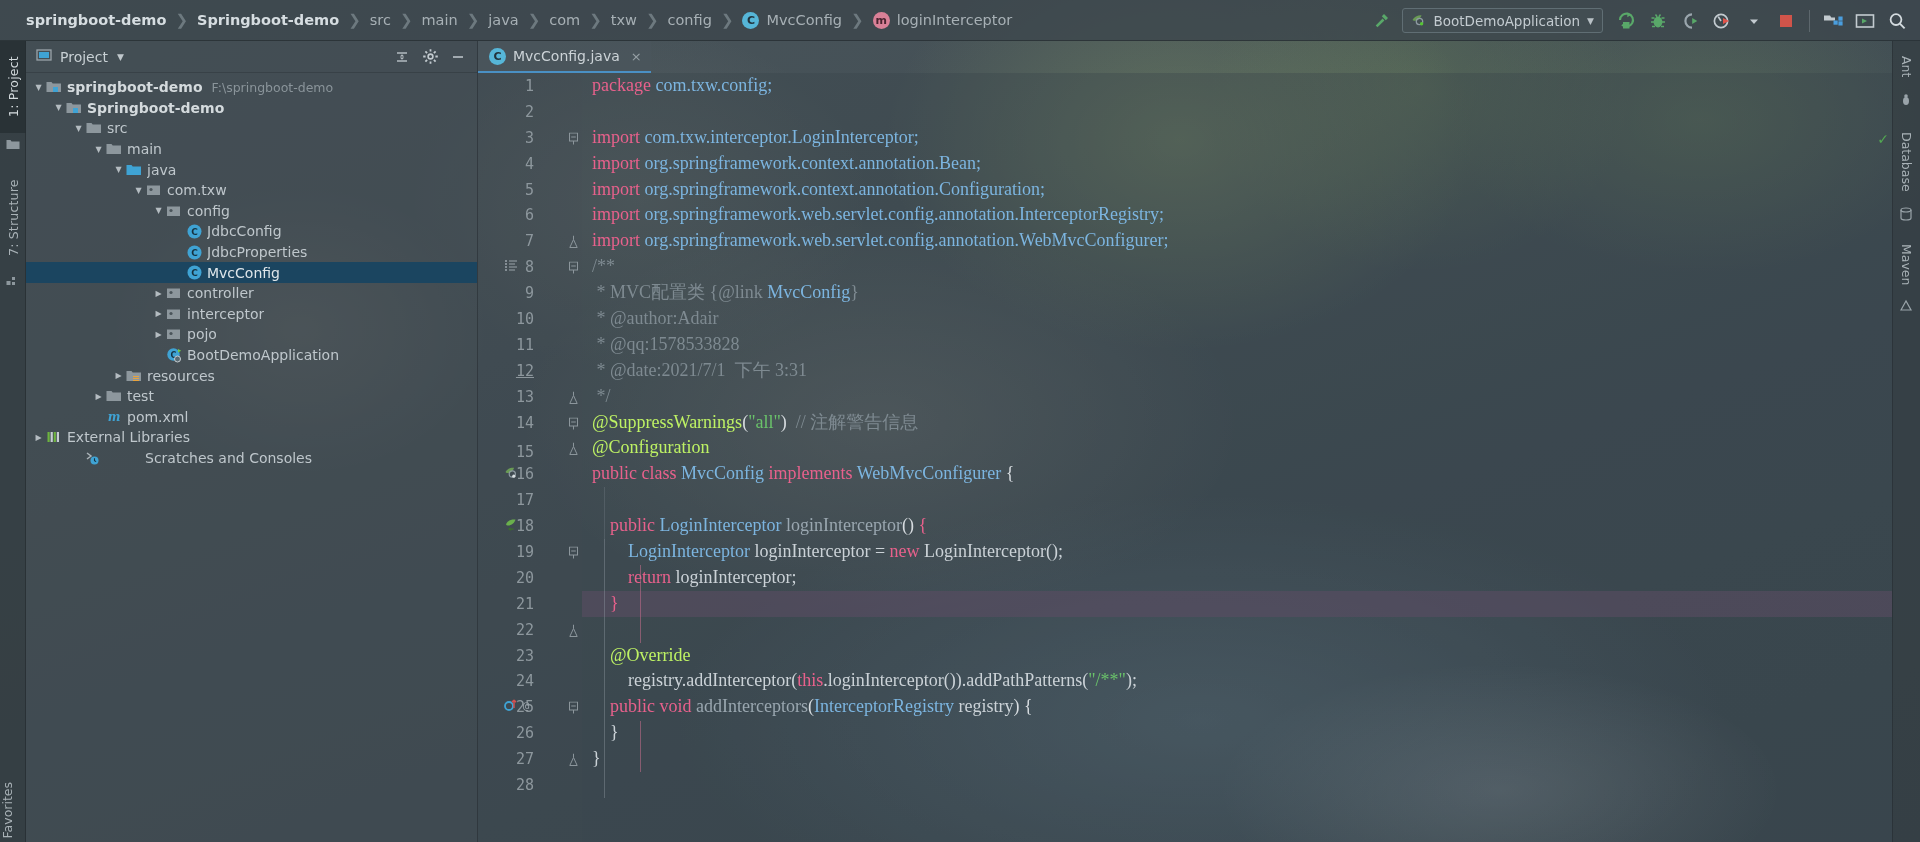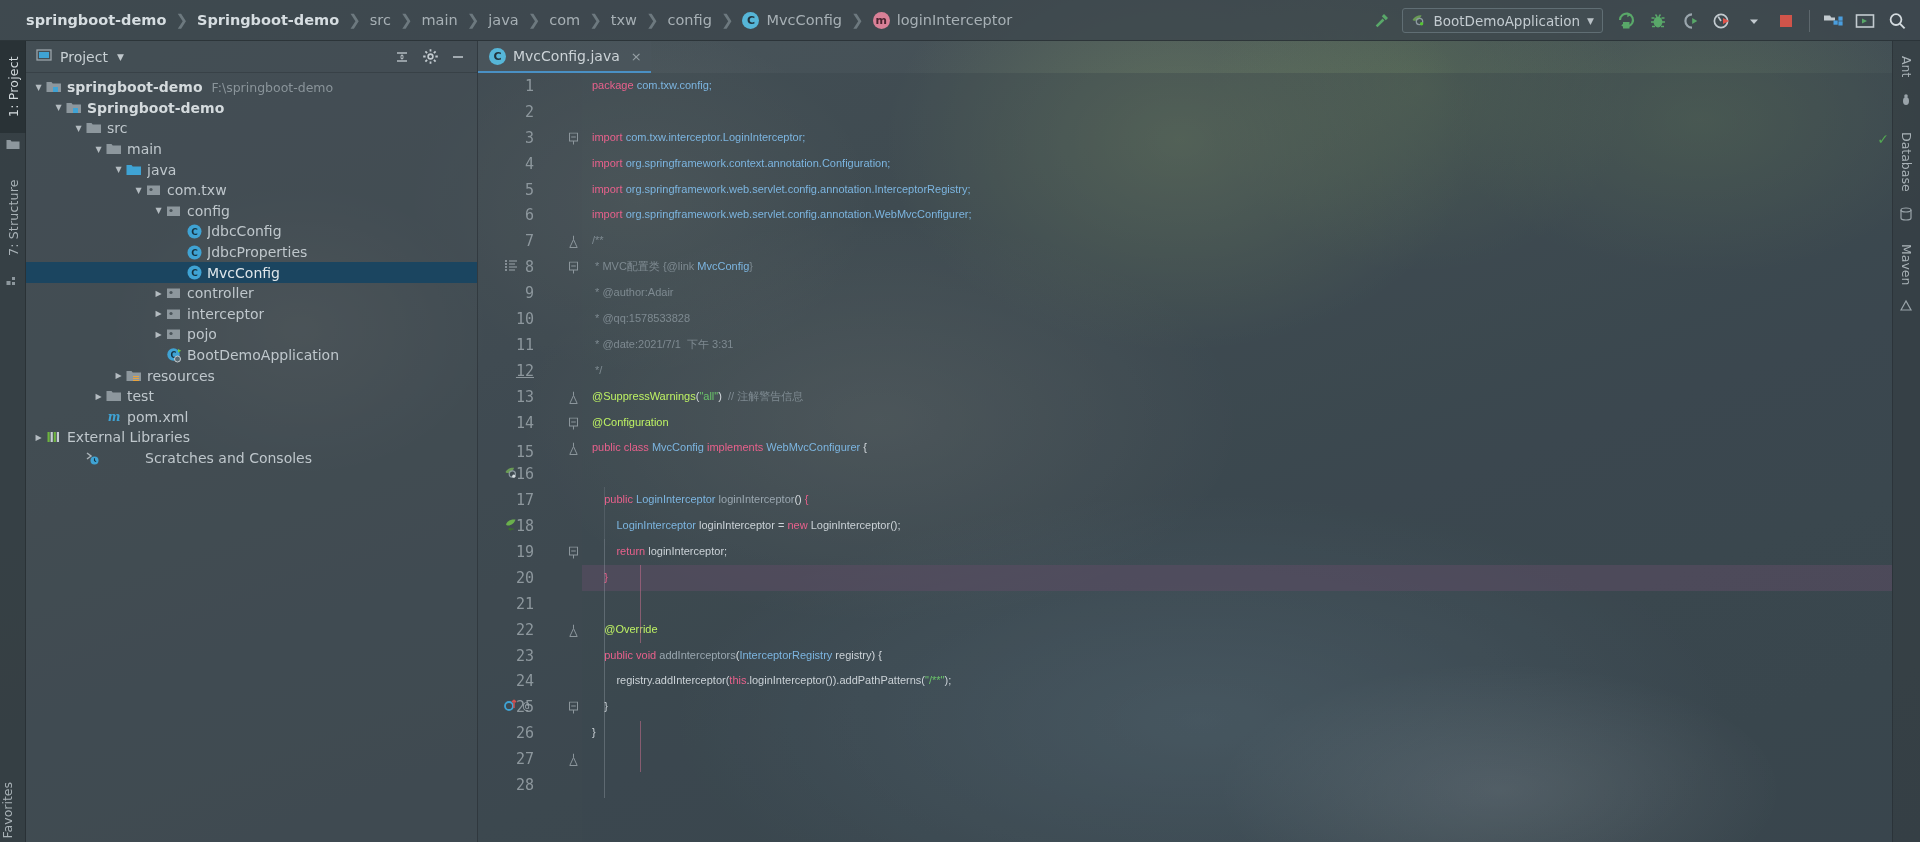--- a/index.html
+++ b/index.html
@@ -133,21 +133,21 @@
     color: #8d979d; padding-right: 6px; position: relative;
   }
   .gmark { position: absolute; display: flex; align-items: center; }
   .fold {
     position: absolute; right: 4px; top: 50%; transform: translateY(-50%);
     width: 9px; height: 11px; color: #8c969c; font-size: 9px;
   }
 
   .code {
     flex: 1 1 auto; position: relative; overflow: hidden;
-    font-family: Liberation Sans, sans-serif; font-size: 11px;
+    font-family: Liberation Serif, serif; font-size: 18px;
     background: rgba(55,66,73,0.34);
   }
   .cline { height: 25.9px; line-height: 25.9px; white-space: pre; padding-left: 10px; color: #c6ccd1; }
   .cline.caret { background: rgba(93,77,100,0.55); }
   .k  { color: #e8618c; }      
   .t  { color: #7cb5e0; }      
   .i  { color: #9aa7b0; }      
   .s  { color: #6ac36a; }      
   .cm { color: #7e8a91; }      
   .an { color: #bef264; }      
@@ -764,41 +764,42 @@
               </svg></span>
           </div>
           <div class="gline">
             <span style="margin-right: 42px;">28</span>
           </div>
         </div>
       <div class="code" id="code">
           <div class="cline"><span class="k">package </span><span class="t">com.txw.config;</span></div>
           <div class="cline">&nbsp;</div>
           <div class="cline"><span class="k">import </span><span class="t">com.txw.interceptor.LoginInterceptor;</span></div>
+          <div class="cline"><span class="k">import </span><span class="t">org.springframework.context.annotation.</span><span class="t">Bean</span><span class="t">;</span></div>
           <div class="cline"><span class="k">import </span><span class="t">org.springframework.context.annotation.</span><span class="t">Configuration</span><span class="t">;</span></div>
           <div class="cline"><span class="k">import </span><span class="t">org.springframework.web.servlet.config.annotation.</span><span class="t">InterceptorRegistry</span><span class="t">;</span></div>
           <div class="cline"><span class="k">import </span><span class="t">org.springframework.web.servlet.config.annotation.</span><span class="t">WebMvcConfigurer</span><span class="t">;</span></div>
           <div class="cline"><span class="cm">/**</span></div>
           <div class="cline"><span class="cm"> * </span><span class="cm">MVC配置类 </span><span class="cm">{@link </span><span class="lk">MvcConfig</span><span class="cm">}</span></div>
           <div class="cline"><span class="cm"> * @author:Adair</span></div>
           <div class="cline"><span class="cm"> * @qq:1578533828</span></div>
           <div class="cline"><span class="cm"> * @date:2021/7/1  下午 3:31</span></div>
           <div class="cline"><span class="cm"> */</span></div>
           <div class="cline"><span class="an">@SuppressWarnings</span><span class="br">(</span><span class="s">"all"</span><span class="br">)</span><span class="cm">  // 注解警告信息</span></div>
           <div class="cline"><span class="an">@Configuration</span></div>
           <div class="cline"><span class="k">public class </span><span class="t">MvcConfig </span><span class="k">implements </span><span class="t">WebMvcConfigurer </span><span class="br">{</span></div>
           <div class="cline">&nbsp;</div>
           <div class="cline"><span class="k">    public </span><span class="t">LoginInterceptor </span><span class="i">loginInterceptor</span><span class="br">() </span><span class="k">{</span></div>
           <div class="cline"><span class="pl">        </span><span class="t">LoginInterceptor </span><span class="pl">loginInterceptor = </span><span class="k">new </span><span class="pl">LoginInterceptor();</span></div>
           <div class="cline"><span class="pl">        </span><span class="k">return </span><span class="pl">loginInterceptor;</span></div>
           <div class="cline caret"><span class="pl">    </span><span class="k">}</span></div>
           <div class="cline">&nbsp;</div>
           <div class="cline"><span class="an">    @Override</span></div>
+          <div class="cline"><span class="pl">        registry.addInterceptor(</span><span class="k">this</span><span class="pl">.loginInterceptor()).addPathPatterns(</span><span class="s">"/**"</span><span class="pl">);</span></div>
           <div class="cline"><span class="k">    public void </span><span class="i">addInterceptors</span><span class="br">(</span><span class="t">InterceptorRegistry </span><span class="pl">registry</span><span class="br">) {</span></div>
-          <div class="cline"><span class="pl">        registry.addInterceptor(</span><span class="k">this</span><span class="pl">.loginInterceptor()).addPathPatterns(</span><span class="s">"/**"</span><span class="pl">);</span></div>
           <div class="cline"><span class="pl">    }</span></div>
           <div class="cline"><span class="pl">}</span></div>
           <div class="iguide" style="left: 22px; top: 414.4px; height: 310.8px;"></div>
           <div class="iguide" style="left: 22px; top: 466.2px; height: 259px;"></div>
           <div class="iguide pink" style="left: 58px; top: 492.1px; height: 77.7px;"></div>
           <div class="iguide pink" style="left: 58px; top: 647.5px; height: 51.8px;"></div>
         </div>
       <div class="right-strip">
         <span class="ok-check">✓</span>
       </div>

